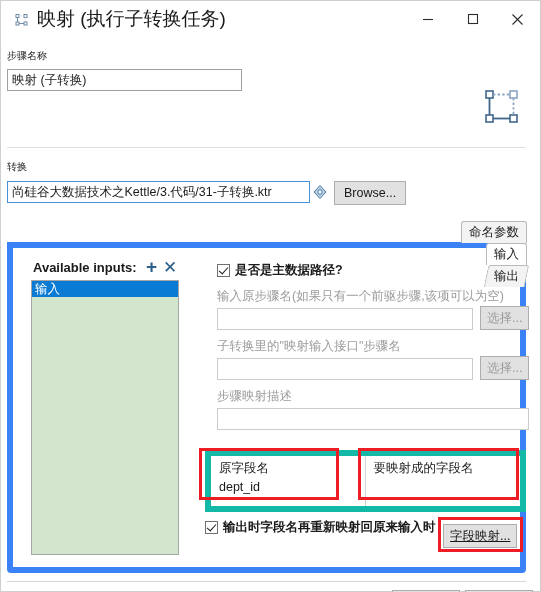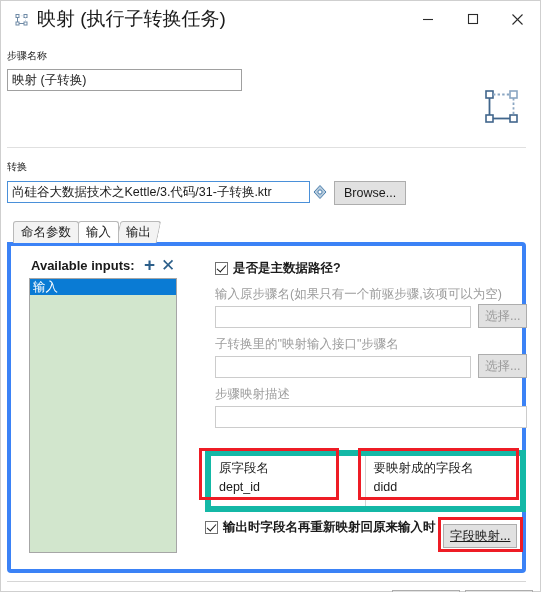--- a/index.html
+++ b/index.html
@@ -139,20 +139,21 @@
     height: 352px;
     box-sizing: border-box;
   }
   .tabstrip {
     position: relative;
     height: 22px;
     display: flex;
     align-items: flex-end;
     padding-left: 6px;
     z-index: 3;
+    flex-direction: column;
   }
   .tab {
     box-sizing: border-box;
     height: 22px;
     padding: 0 7px;
     font-size: 12.5px;
     line-height: 21px;
     color: #1a1a1a;
     border: 1px solid #b9b9b9;
     border-bottom: none;
@@ -174,21 +175,21 @@
   }
   .tab.skew > span { display:inline-block; transform: skewX(12deg); }
 
   .tabbody {
     position: absolute;
     left: 0;
     top: 21px;
     width: 519px;
     height: 331px;
     box-sizing: border-box;
-    border: 4px solid #3b82f6;
+    border: 6px solid #3b82f6;
     border-radius: 0 4px 4px 4px;
     background: #ffffff;
   }
 
   
   .avail-label {
     position: absolute;
     left: 20px; top: 12px;
     font-size: 13px;
     font-weight: bold;
@@ -418,21 +419,20 @@
       </div>
     </div>
 
     <div class="maptable">
       <div class="mapcol">
         <div class="hdr">原字段名</div>
         <div class="val">dept_id</div>
       </div>
       <div class="mapcol">
         <div class="hdr">要映射成的字段名</div>
-        <div class="val">didd</div>
       </div>
     </div>
 
     <div class="cb-row" style="position:absolute; left:204px; top:481px;">
       <span class="cbox checked"></span>
       <span class="cb-text">输出时字段名再重新映射回原来输入时</span>
     </div>
 
     <button class="btn" style="position:absolute; left:442px; top:486px; padding:2px 6px;text-decoration:underline;">字段映射...</button>
 

